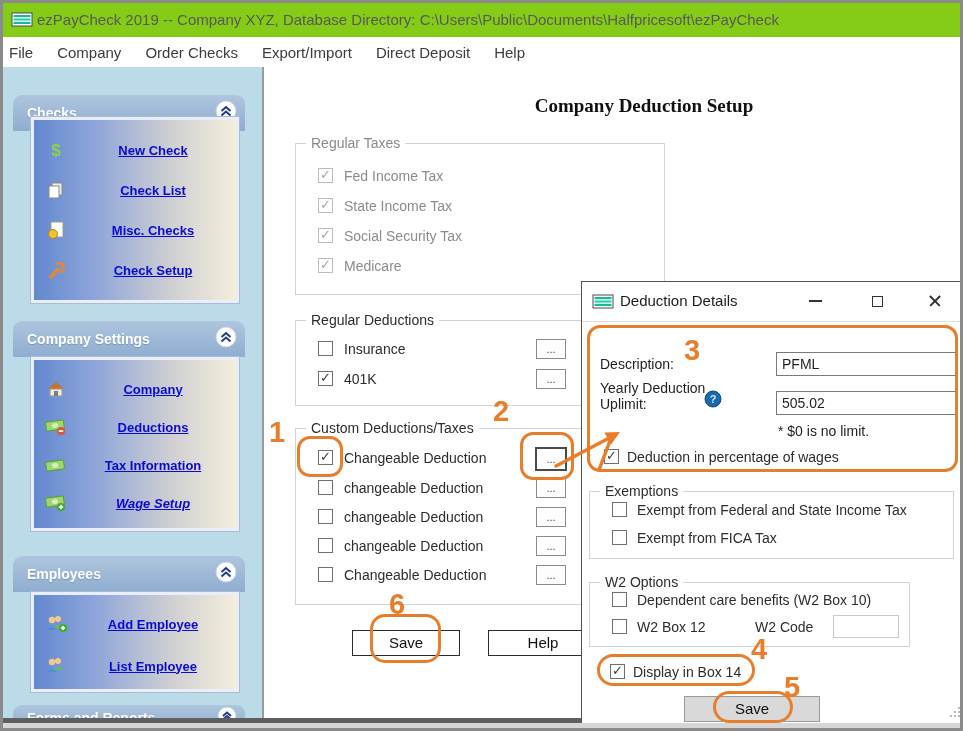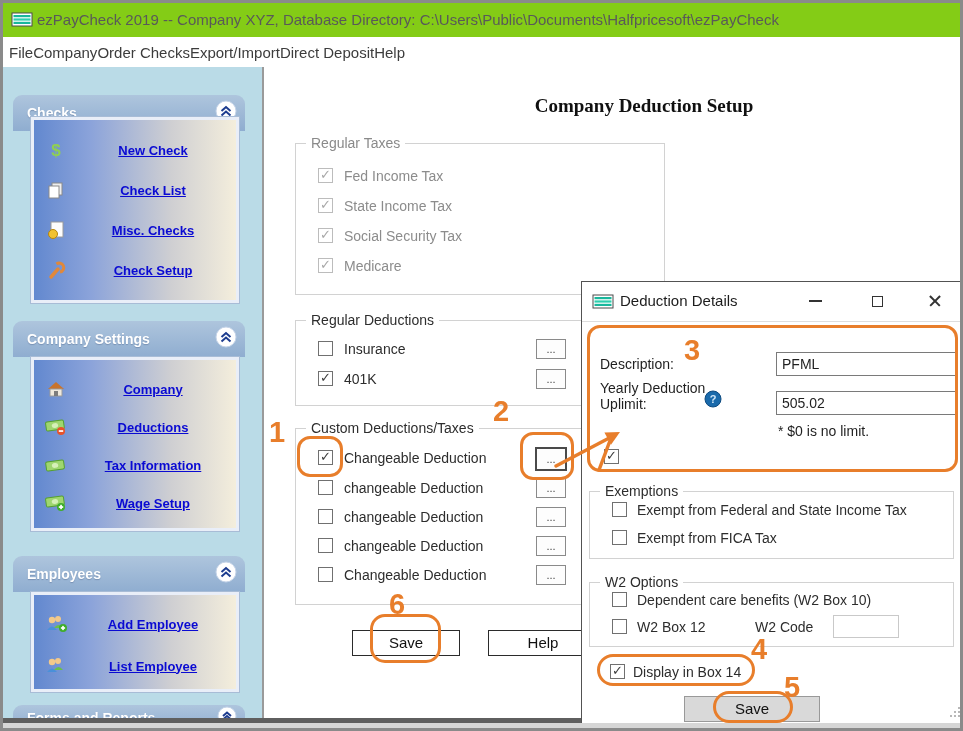--- a/index.html
+++ b/index.html
@@ -4,21 +4,21 @@
 <style>
   * { margin:0; padding:0; box-sizing:border-box; }
   body { font-family:"Liberation Sans","DejaVu Sans",sans-serif; background:#e8e8e8; }
   .screen { position:relative; width:963px; height:731px; background:#fff; overflow:hidden;
             border:3px solid #8a8a8a; }
 
   
   .titlebar { position:absolute; left:0; top:0; width:957px; height:34px; background:#84cc16; }
   .app-icon { position:absolute; left:8px; top:9px; }
   .title-text { position:absolute; left:34px; top:8px; font-size:15px; color:#595959; white-space:nowrap; }
-  .menubar { position:absolute; left:6px; top:36px; height:26px; display:flex; align-items:center; }
+  .menubar { position:absolute; left:6px; top:36px; height:26px; display:flex; column-gap:24px; align-items:center; }
   .menu-item { font-size:15px; color:#3c3c3c; cursor:default; }
 
   
   .sidebar { position:absolute; left:0; top:64px; width:259px; height:661px; background:#badbe7; }
   .side-header { position:absolute; left:10px; width:232px; height:36px; border-radius:9px 9px 0 0;
                  background:linear-gradient(180deg,#aec5dd 0%,#8fadd0 100%);
                  display:flex; align-items:center; }
   .side-header .hd-text { color:#fff; font-weight:bold; font-size:14px; padding-left:14px; flex:1;
                           text-shadow:0 1px 1px rgba(60,80,120,.35); }
   .side-header .chev { margin-right:8px; cursor:pointer; }
@@ -192,21 +192,21 @@
         <span class="ico">
             <svg width="22" height="16">
               <g transform="rotate(-8 10 8)">
                 <rect x="1" y="4" width="18" height="9" rx="1.5" fill="#9fd66f" stroke="#55a02e"></rect>
                 <ellipse cx="10" cy="8.5" rx="3.2" ry="2.4" fill="#d6f0b8"></ellipse>
               </g>
             </svg>
           </span>
         <span class="lnk">Tax Information</span>
       </div>
-      <div class="side-row" style="height:38px;">
+      <div class="side-row" style="height:38px;font-style:italic;">
         <span class="ico">
             <svg width="22" height="18">
               <g transform="rotate(-8 10 8)">
                 <rect x="1" y="3" width="18" height="9" rx="1.5" fill="#9fd66f" stroke="#55a02e"></rect>
                 <ellipse cx="10" cy="7.5" rx="3.2" ry="2.4" fill="#d6f0b8"></ellipse>
               </g>
               <circle cx="16" cy="13" r="4" fill="#3fae2a"></circle>
               <rect x="13.8" y="12.2" width="4.4" height="1.7" fill="#fff"></rect>
               <rect x="15.2" y="10.8" width="1.7" height="4.4" fill="#fff"></rect>
             </svg>
@@ -346,30 +346,31 @@
     <span style="position:absolute; left:122px; top:108px;">
       <svg width="18" height="18">
           <circle cx="9" cy="9" r="8" fill="#1a6aab" stroke="#0d4a80"></circle>
           <text x="9" y="13" text-anchor="middle" font-size="11" fill="#cfe6f7" font-weight="bold">?</text>
         </svg>
     </span>
     <input class="dlg-input" style="left: 194px; top: 109px; width: 180px;" readonly="" value="505.02">
     <span class="dlg-label" style="left:196px; top:141px;">* $0 is no limit.</span>
 
     <span class="cb checked" style="left:22px; top:167px;"></span>
+    <span class="cb-label" style="left:45px; top:167px;">Deduction in percentage of wages</span>
 
     <div class="groupbox" style="left:7px; top:209px; width:365px; height:68px;">
       <span class="gb-label">Exemptions</span>
       <span class="cb" style="left:22px; top:10px;"></span>
       <span class="cb-label" style="left:47px; top:10px;">Exempt from Federal and State Income Tax</span>
       <span class="cb" style="left:22px; top:38px;"></span>
       <span class="cb-label" style="left:47px; top:38px;">Exempt from FICA Tax</span>
     </div>
 
-    <div class="groupbox" style="left:7px; top:300px; width:365px; height:65px;">
+    <div class="groupbox" style="left:7px; top:300px; width:321px; height:65px;">
       <span class="gb-label">W2 Options</span>
       <span class="cb" style="left:22px; top:9px;"></span>
       <span class="cb-label" style="left:47px; top:9px;">Dependent care benefits (W2 Box 10)</span>
       <span class="cb" style="left:22px; top:36px;"></span>
       <span class="cb-label" style="left:47px; top:36px;">W2 Box 12</span>
       <span class="cb-label" style="left:165px; top:36px;">W2 Code</span>
       <input class="dlg-input" style="left: 243px; top: 32px; width: 66px; height: 23px; border-color: rgb(201, 201, 201);" readonly="" value="">
     </div>
 
     <span class="cb checked" style="left:28px; top:382px;"></span>

